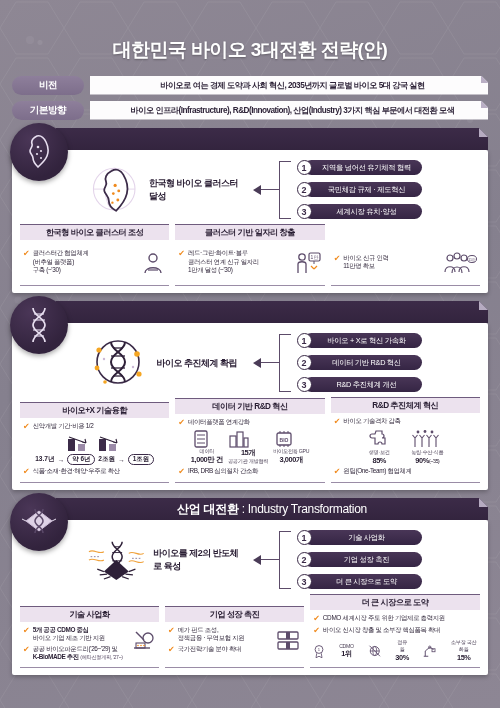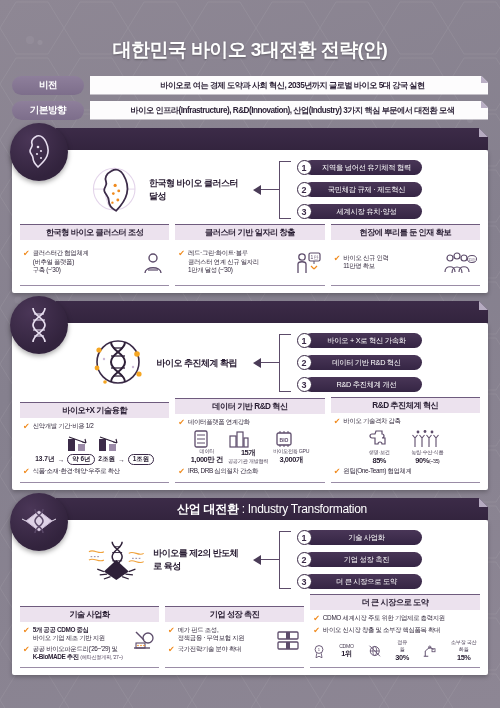--- a/index.html
+++ b/index.html
@@ -270,21 +270,20 @@
               <path d="M4 23 L4 14 C4 11 12 11 12 14 L12 23" fill="none" stroke="#5d4c6b" stroke-width="1.3"></path>
               <rect x="15" y="3" width="11" height="8" rx="1.5" fill="none" stroke="#5d4c6b" stroke-width="1.2"></rect>
               <text x="20.5" y="9" font-size="5" fill="#5d4c6b" text-anchor="middle">1만</text>
               <line x1="20" y1="11" x2="20" y2="14" stroke="#5d4c6b" stroke-width="1"></line>
               <path d="M17 16 l3 3 M23 16 l-3 3" stroke="#f08a1d" stroke-width="1.2"></path>
             </svg>
           </div>
         </div>
 
         <div class="card">
-          <div class="cardhead">현장에 뿌리를 둔 인재 확보</div>
           <div class="cardbody withicon">
             <div>
               <div class="bullet">
                 <span class="check">✔</span>
                 <span class="btext">
                   <span>바이오 신규 인력</span><br>
                   <span>11만명 확보</span>
                 </span>
               </div>
             </div>

